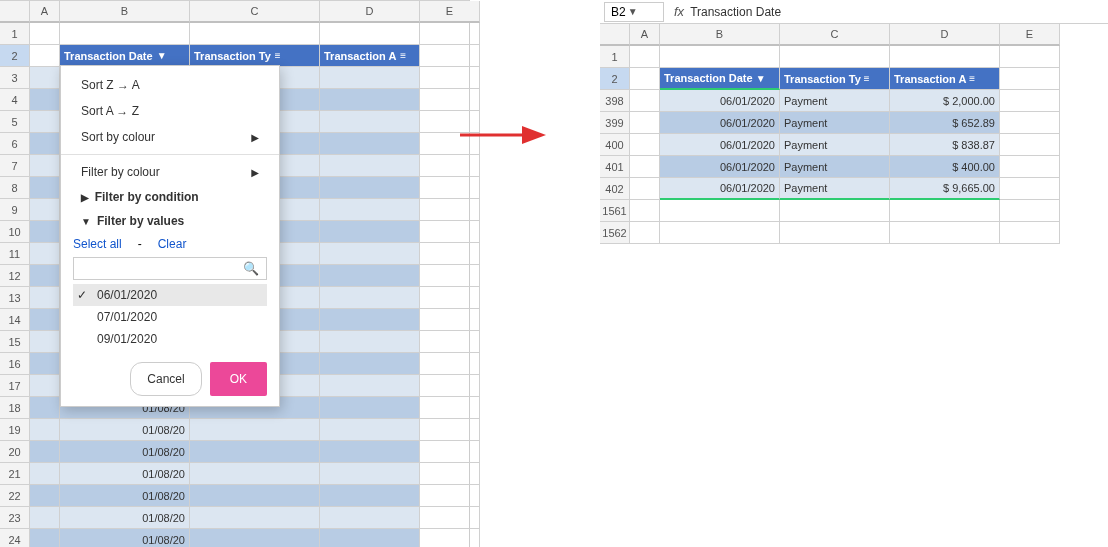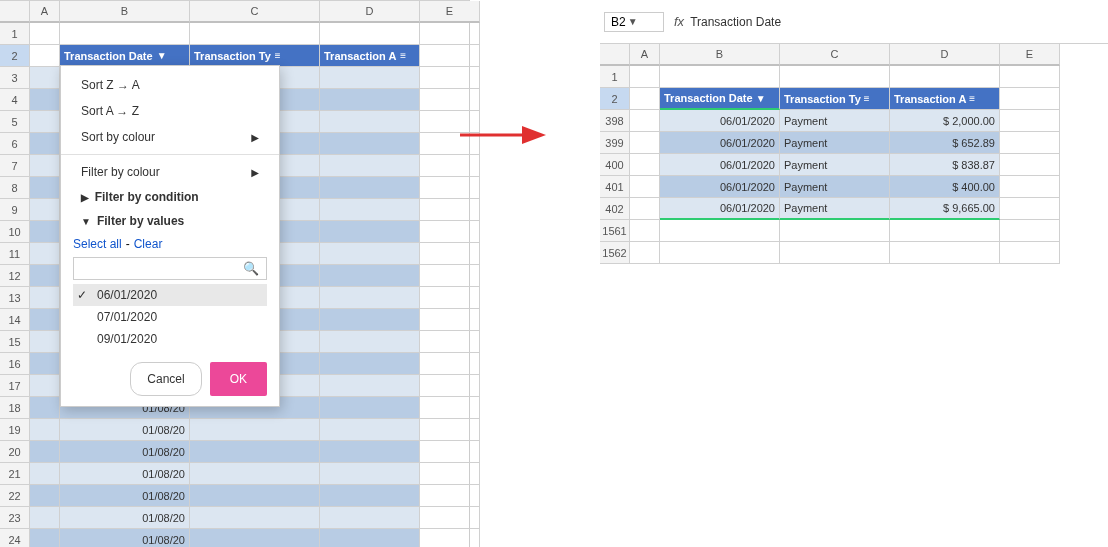--- a/index.html
+++ b/index.html
@@ -127,21 +127,21 @@
       margin-right: 6px;
       font-size: 10px;
     }
 
     .filter-values-section {
       padding: 4px 12px;
     }
 
     .select-clear-row {
       display: flex;
-      gap: 4px;
+      gap: 16px;
       margin-bottom: 6px;
       font-size: 12px;
     }
 
     .select-clear-row a {
       color: #1155cc;
       text-decoration: none;
       cursor: pointer;
     }
 
@@ -238,21 +238,21 @@
       width: 508px;
       display: flex;
       flex-direction: column;
     }
 
     .formula-bar {
       display: flex;
       align-items: center;
       border-bottom: 1px solid #d0d0d0;
       padding: 2px 4px;
-      height: 44px;
+      height: 24px;
       background: #fff;
     }
 
     .cell-ref-box {
       border: 1px solid #ccc;
       padding: 2px 6px;
       font-size: 12px;
       width: 60px;
       margin-right: 4px;
       display: flex;

